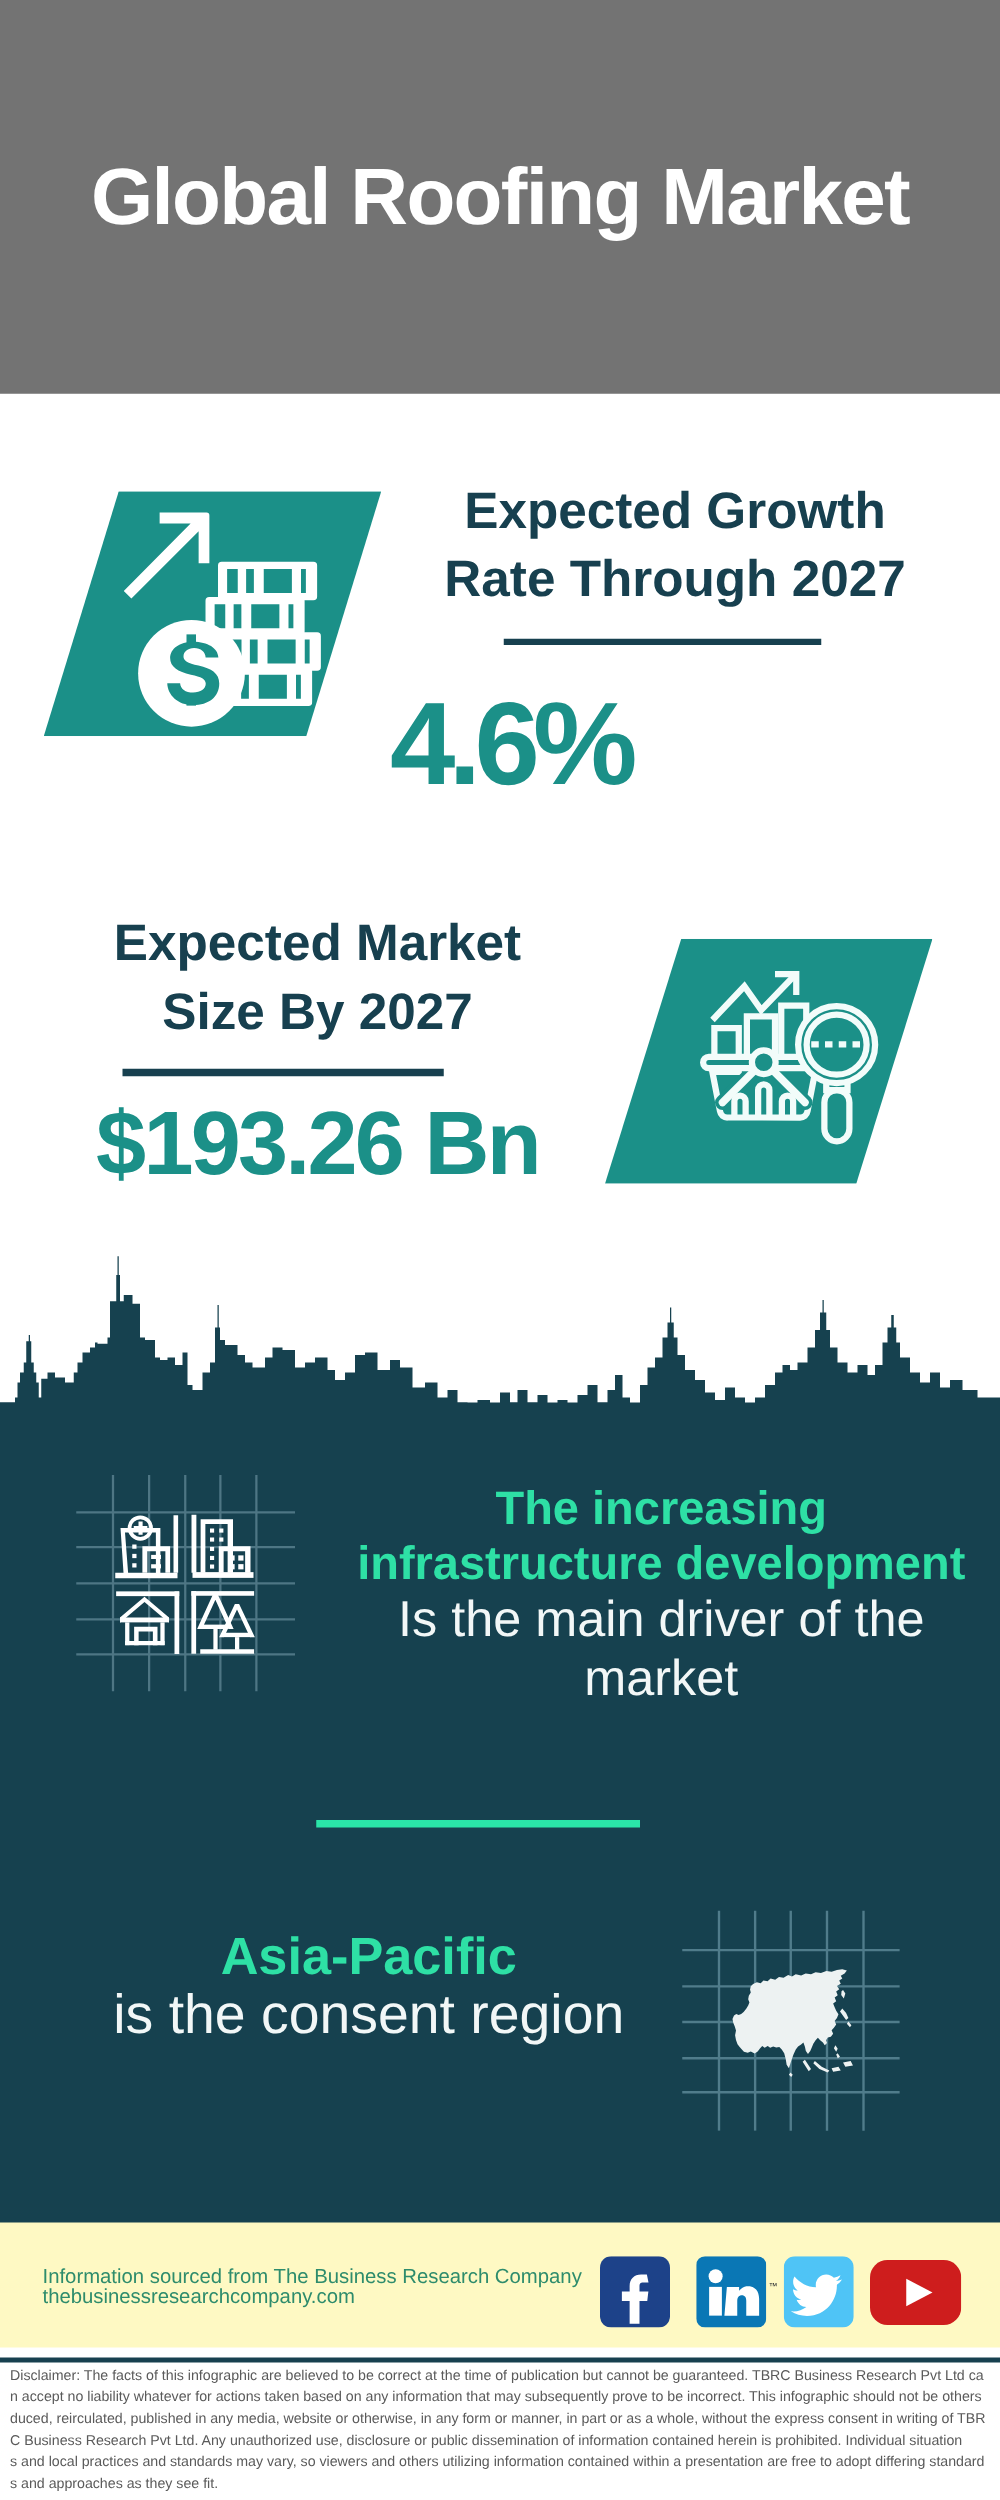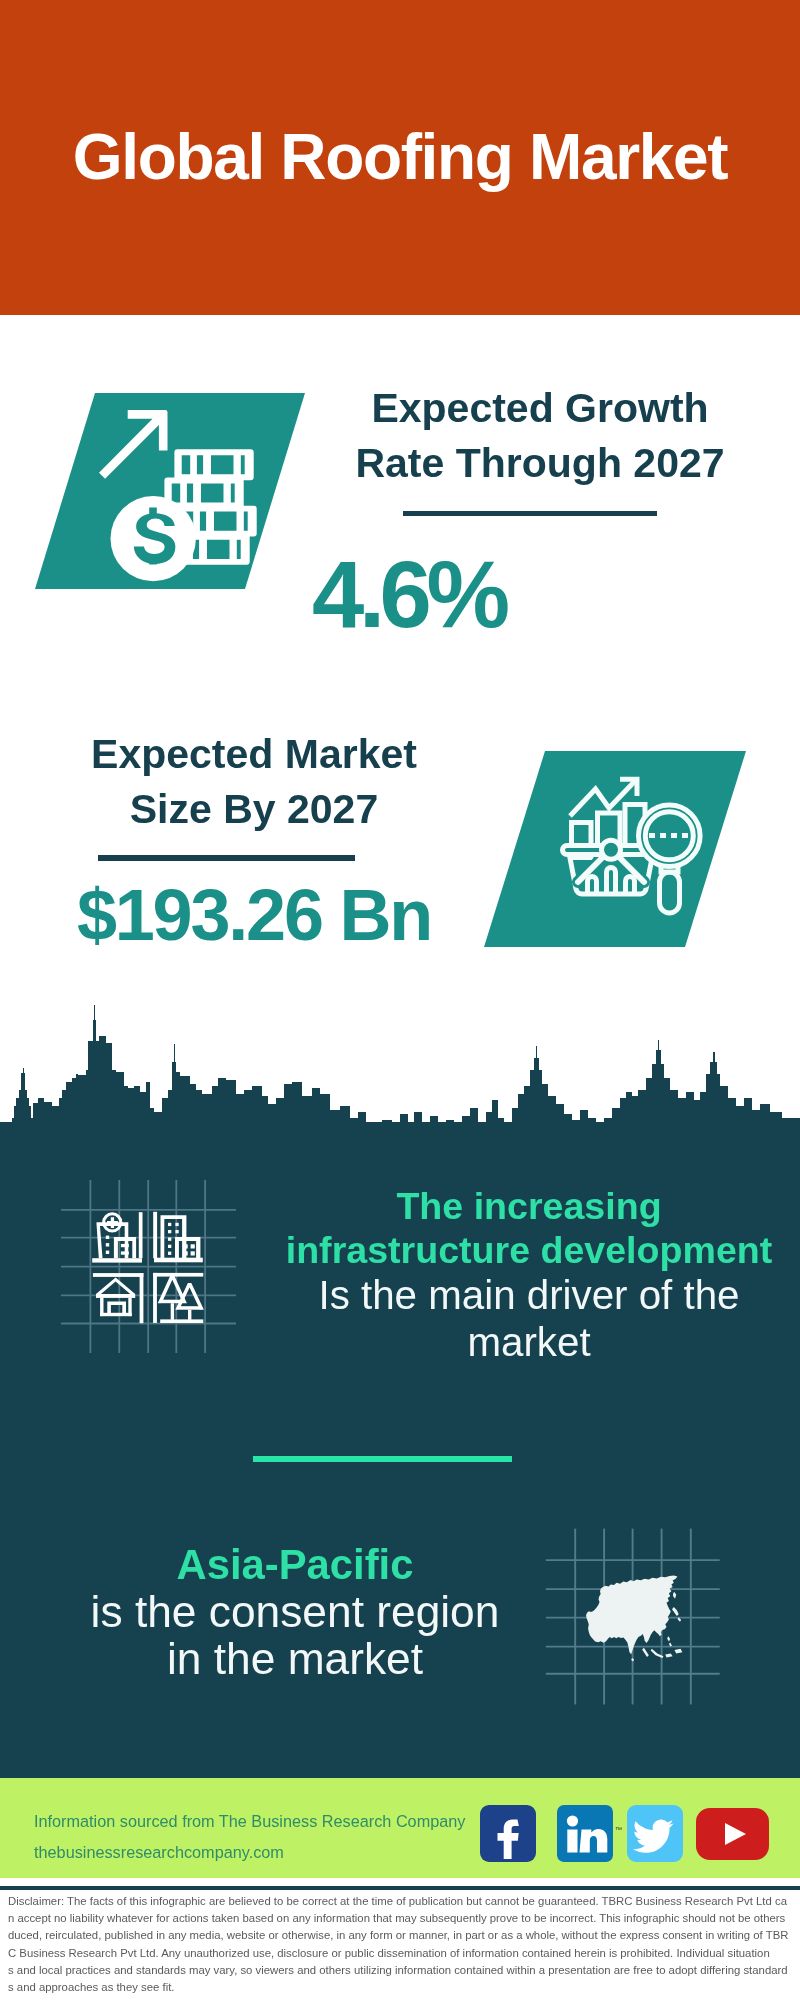--- a/index.html
+++ b/index.html
@@ -1,20 +1,20 @@
 <!DOCTYPE html>
 <html><head>
 <meta charset="utf-8">
 <title>Global Roofing Market</title>
 <style>
   html,body{margin:0;padding:0;}
   body{width:800px;height:2000px;background:#ffffff;font-family:"Liberation Sans",sans-serif;overflow:hidden;}
   .page{position:relative;width:800px;height:2000px;overflow:hidden;background:#fff;}
 
-  .header{position:absolute;left:0;top:0;width:800px;height:315px;background:#c2410c;}
+  .header{position:absolute;left:0;top:0;width:800px;height:315px;background:#737373;}
   .header-title{position:absolute;left:0;top:124px;width:800px;text-align:center;color:#ffffff;
     font-size:64px;font-weight:bold;letter-spacing:-1.35px;line-height:66px;white-space:nowrap;}
 
   .tile{position:absolute;overflow:hidden;}
 
   .stat-head{color:#17404F;font-size:41px;font-weight:bold;line-height:55px;letter-spacing:0px;white-space:nowrap;}
   .rule{background:#17404F;margin:0 auto;}
   .stat-val{color:#1B9088;font-weight:bold;letter-spacing:-1px;white-space:nowrap;}
 
   .dark{position:absolute;left:0;top:1122px;width:800px;height:657px;background:#16414F;}
@@ -188,44 +188,43 @@
     <div class="hl" style="font-size:37.6px;line-height:44px;">infrastructure development</div>
     <div class="bd" style="font-size:40.3px;line-height:48px;">Is the main driver of the</div>
     <div class="bd" style="font-size:40.3px;line-height:45.5px;">market</div>
   </div>
 
   <div style="position:absolute;left:253px;top:1456px;width:259px;height:5.5px;background:#2AE5A8;"></div>
 
   <div style="position:absolute;left:35px;top:1542px;width:520px;text-align:center;">
     <div class="hl" style="font-size:41.8px;line-height:46px;">Asia-Pacific</div>
     <div class="bd" style="font-size:44.3px;line-height:47px;">is the consent region</div>
-    <div class="bd" style="font-size:44.3px;line-height:47px;">in the market</div>
   </div>
 
   <svg style="position:absolute;left:540px;top:1522px;" width="190" height="190" viewBox="540 1522 190 190">
     <g stroke="#507C8B" stroke-width="1.9" fill="none">
       <path d="M575.2 1528.6 V1704.5"></path>
         <path d="M604.1 1528.6 V1704.5"></path>
         <path d="M632.6 1528.6 V1704.5"></path>
       <path d="M661.6 1528.6 V1704.5"></path>
         <path d="M690.8 1528.6 V1704.5"></path>
       <path d="M545.8 1560.1 H719.7"></path>
         <path d="M545.8 1589.1 H719.7"></path>
         <path d="M545.8 1617.6 H719.7"></path>
       <path d="M545.8 1646.6 H719.7"></path>
         <path d="M545.8 1673.8 H719.7"></path>
     </g>
     <g fill="#EDF2F2" transform="translate(580.5,1569.5) scale(1.22,1.15)">
       <path d="M16.5,17.0 L18.0,15.4 L20.5,14.2 L23.0,14.8 L24.8,13.0 L27.5,13.5 L29.5,11.6 L32.5,12.4 L35.0,10.5 L38.0,11.0 L41.0,9.2 L43.5,10.2 L46.0,8.6 L49.5,9.4 L52.5,8.0 L56.0,8.6 L59.0,7.2 L62.5,7.8 L66.0,6.4 L69.5,6.8 L73.0,5.6 L76.5,5.2 L79.5,6.0 L78.0,8.0 L75.5,9.6 L76.5,11.6 L74.5,13.0 L75.5,15.2 L73.0,16.8 L74.5,19.0 L72.5,20.6 L73.5,23.2 L71.5,24.8 L72.5,27.4 L70.5,29.0 L71.5,31.6 L72.5,34.0 L74.0,36.5 L73.0,39.0 L71.5,41.2 L72.5,43.5 L71.0,45.8 L69.5,47.5 L70.5,50.0 L69.0,52.0 L67.0,52.6 L65.8,54.5 L66.5,56.5 L65.0,58.0 L63.8,56.0 L62.0,54.5 L60.5,52.8 L59.0,54.5 L57.5,57.0 L56.5,59.5 L55.5,62.0 L54.0,64.0 L52.6,62.0 L52.0,59.0 L51.0,56.0 L49.5,57.5 L47.5,58.8 L46.0,61.0 L44.5,64.5 L43.0,69.0 L41.5,74.0 L40.0,71.5 L39.4,67.5 L38.4,63.5 L36.8,61.0 L35.2,59.2 L33.2,59.6 L31.2,58.8 L29.2,59.8 L27.6,58.6 L25.6,59.8 L24.0,58.6 L22.5,60.3 L21.0,62.3 L19.0,63.8 L16.5,62.3 L14.5,63.3 L12.0,62.6 L10.5,60.8 L9.2,59.3 L7.8,57.3 L6.8,54.3 L6.2,51.0 L6.8,47.8 L6.0,45.0 L5.0,42.3 L4.5,39.8 L5.5,37.3 L7.0,36.3 L8.5,37.0 L10.2,36.3 L11.8,34.8 L13.5,32.6 L14.8,30.4 L15.6,28.3 L14.8,26.0 L15.2,23.6 L16.5,21.3 L16.0,19.2 Z M76.5,32.5 L79.0,35.5 L80.5,39.0 L79.0,40.5 L77.0,37.5 L75.0,34.5 Z M80.5,41.5 L82.5,44.0 L81.5,45.5 L79.5,43.0 Z M77.0,19.5 L78.5,22.0 L77.5,25.5 L75.8,23.0 L76.0,20.5 Z M70.0,38.0 L71.5,40.5 L70.3,42.5 L69.0,40.0 Z M72.0,58.0 L73.5,60.5 L72.5,62.5 L71.0,60.0 Z M73.5,63.5 L75.0,66.0 L73.5,67.0 L72.5,64.5 Z M58.5,69.0 L63.0,73.0 L68.0,75.5 L67.0,77.0 L61.5,74.5 L57.5,70.5 Z M69.5,74.0 L74.0,73.0 L75.5,75.5 L70.5,76.5 Z M77.0,70.0 L82.0,69.0 L83.5,72.0 L78.5,73.0 Z M52.0,68.0 L56.0,74.5 L54.5,76.0 L50.5,69.5 Z M42.5,77.0 L44.0,78.5 L43.0,80.0 L41.5,78.5 Z"></path>
     </g>
   </svg>
 
-  <div style="position:absolute;left:0;top:1778px;width:800px;height:100px;background:#bef264;">
+  <div style="position:absolute;left:0;top:1778px;width:800px;height:100px;background:#fef9c3;">
     <div class="src" style="position:absolute;left:34px;top:32px;">Information sourced from The Business Research Company</div>
-    <div class="src" style="position:absolute;left:34px;top:63px;">thebusinessresearchcompany.com</div>
+    <div class="src" style="position:absolute;left:34px;top:48px;">thebusinessresearchcompany.com</div>
 
     <svg class="soc" style="left:480px;top:27px;" width="56" height="57" viewBox="0 0 56 57">
       <rect width="56" height="57" rx="9" fill="#1D4289"></rect>
       <path d="M37.5 14.5 h-4.6 c-5.6 0 -9.2 3.6 -9.2 9.2 v4.4 h-6.2 v7.6 h6.2 v18.3 h7.9 v-18.3 h6.2 l0.9 -7.6 h-7.1 v-3.8 c0 -2.2 0.5 -3.3 3.0 -3.3 h4.2 z" fill="#ffffff"></path>
     </svg>
     <svg class="soc" style="left:557px;top:27px;" width="56" height="57" viewBox="0 0 56 57">
       <rect width="56" height="57" rx="5" fill="#0A77B5"></rect>
       <circle cx="15.5" cy="16" r="5.6" fill="#ffffff"></circle>
       <rect x="10.3" y="24.5" width="10.2" height="23" fill="#ffffff"></rect>
       <path d="M24.5 24.5 h9.8 v3.1 c1.6 -2.3 4.1 -3.7 7.1 -3.7 c5.5 0 8.9 3.7 8.9 10 v13.6 h-10.3 v-11.9 c0 -2.7 -1.1 -4.5 -3.5 -4.5 c-2.3 0 -3.7 1.7 -3.7 4.5 v11.9 h-10.3 z" fill="#ffffff"></path>

